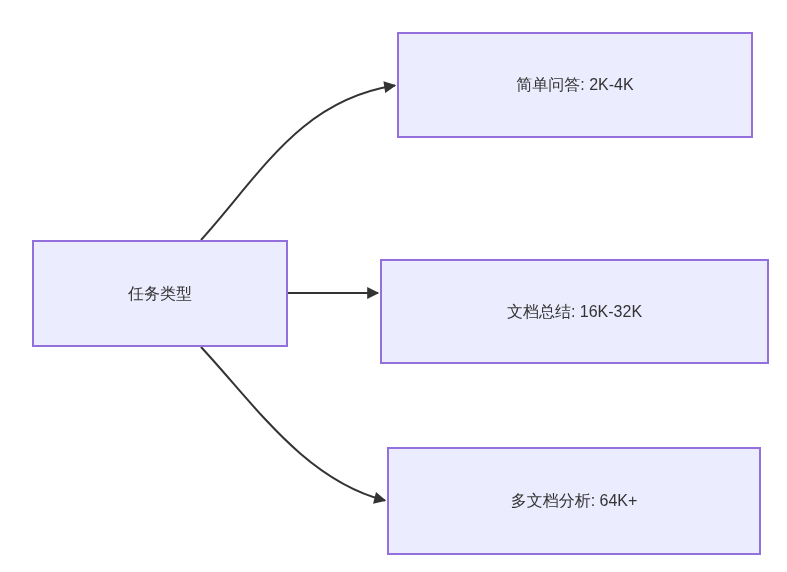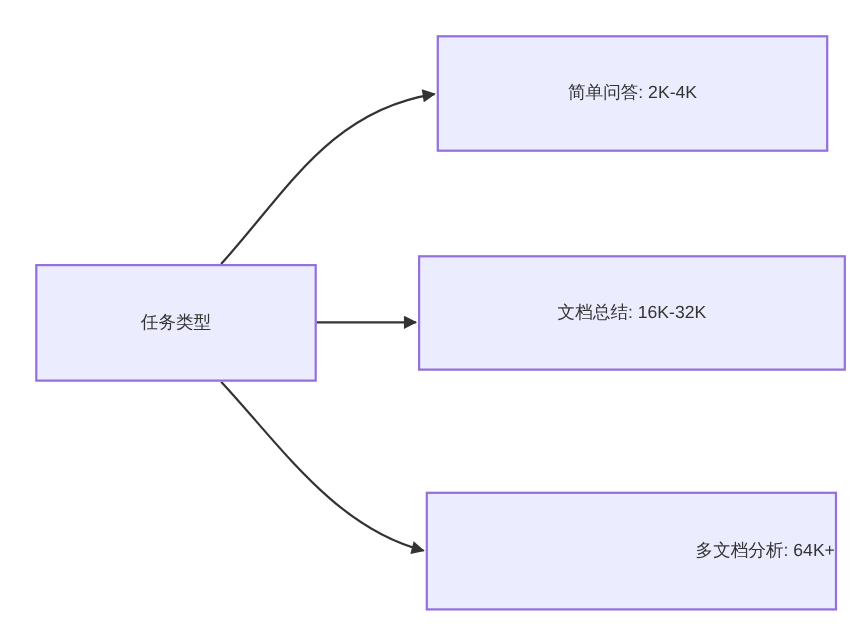--- a/index.html
+++ b/index.html
@@ -41,22 +41,22 @@
     background: var(--node-fill);
     border: 2px solid var(--node-border);
     color: var(--text);
     font-size: 16px;
     line-height: 1.2;
     text-align: center;
     white-space: nowrap;
   }
   .node-center  { left: 32px;  top: 240px; width: 256px; height: 107px; }
   .node-target1 { left: 397px; top: 32px;  width: 356px; height: 106px; }
-  .node-target2 { left: 380px; top: 232px; width: 389px; height: 105px; justify-content: center; }
-  .node-target3 { left: 387px; top: 447px; width: 374px; height: 108px; justify-content: flex-end; }
+  .node-target2 { left: 380px; top: 259px; width: 389px; height: 105px; justify-content: center; }
+  .node-target3 { left: 387px; top: 447px; width: 374px; height: 108px; }
 </style>
 </head>
 <body>
 
 <div class="canvas">
 
   <svg class="edges-layer" viewBox="0 0 787 572" xmlns="http://www.w3.org/2000/svg" aria-hidden="true">
     <defs>
       <marker id="arrow" viewBox="0 0 10 10" refX="9" refY="5" markerUnits="userSpaceOnUse" markerWidth="14" markerHeight="12" orient="auto">
         <path class="arrowhead" d="M0,0 L10,5 L0,10 z"></path>

